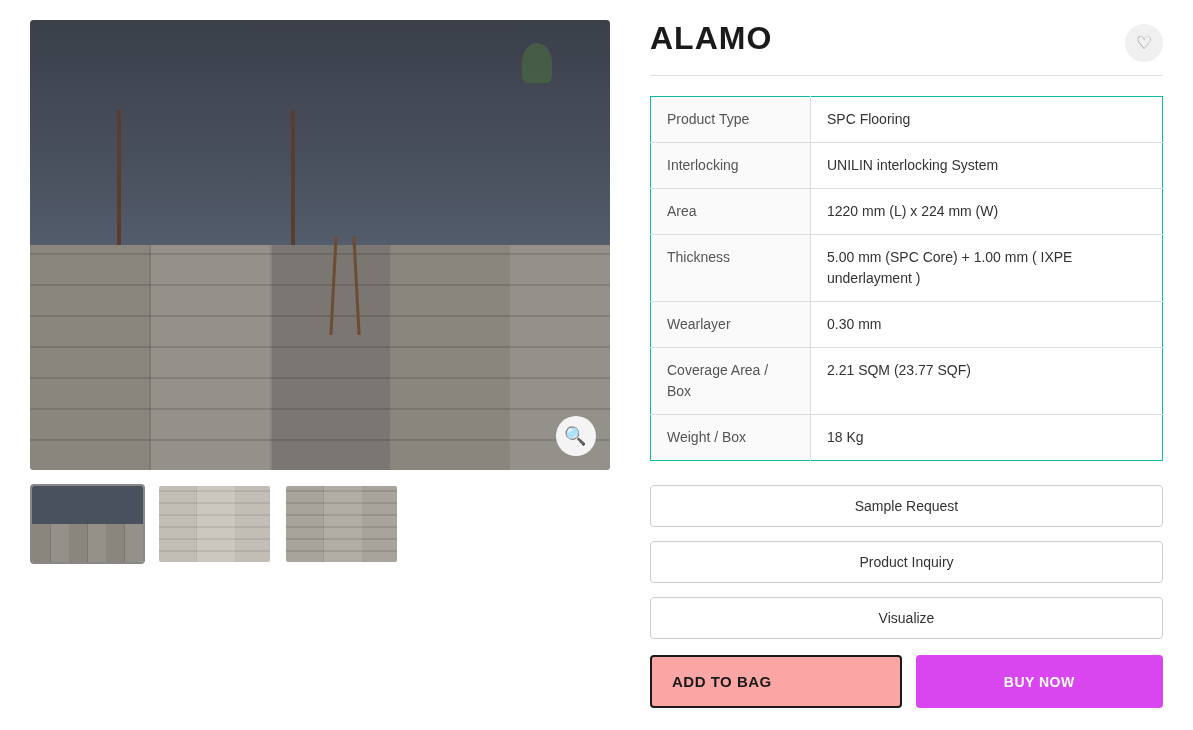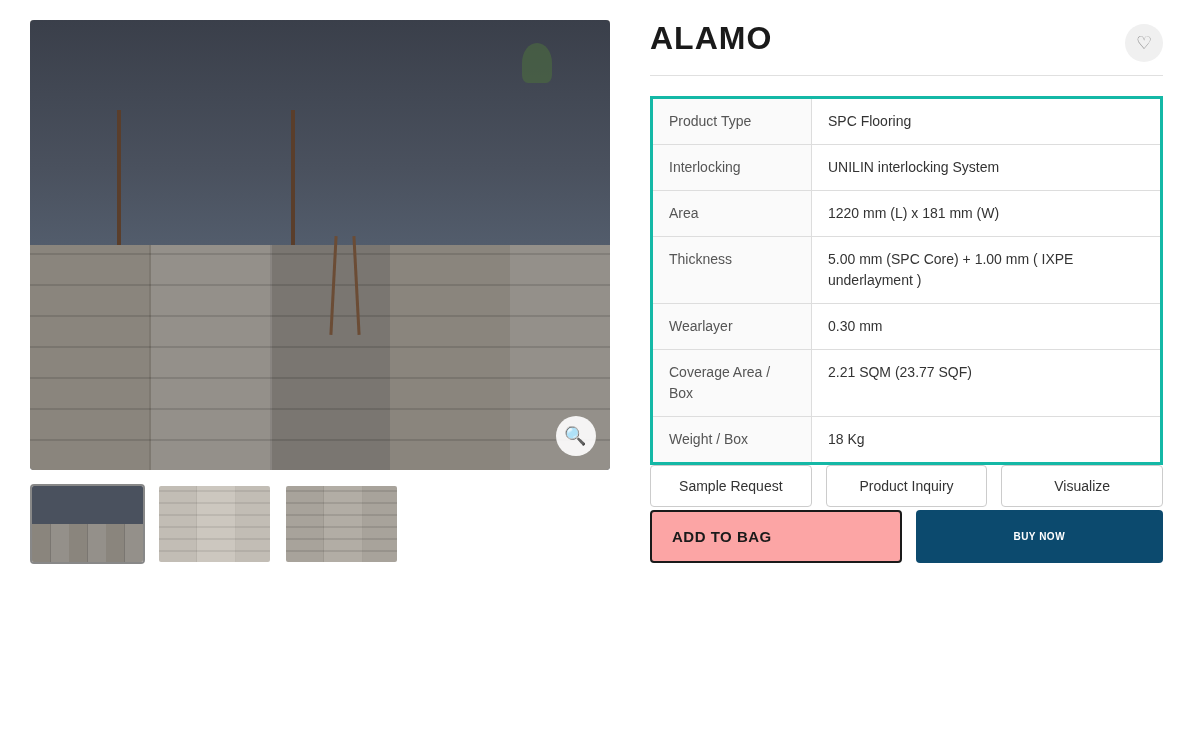--- a/index.html
+++ b/index.html
@@ -97,21 +97,22 @@
       display: flex;
       align-items: center;
       justify-content: center;
       cursor: pointer;
       font-size: 18px;
       color: #888;
     }
     .specs-table {
       width: 100%;
       border-collapse: collapse;
-      border: 3px solid #14b8a6;
+      border: 1px solid #14b8a6;
+      margin-bottom: 24px;
     }
     .specs-table tr {
       border-bottom: 1px solid #ddd;
     }
     .specs-table tr:last-child {
       border-bottom: none;
     }
     .specs-table td {
       padding: 12px 16px;
       font-size: 14px;
@@ -124,23 +125,23 @@
       background: #fafafa;
       border-right: 1px solid #ddd;
       font-weight: 500;
     }
     .specs-table td:last-child {
       color: #333;
       background: #fff;
     }
     .action-row {
       display: flex;
-      flex-direction: row;
+      flex-direction: column;
       gap: 14px;
-      margin-bottom: 3px;
+      margin-bottom: 16px;
     }
     .btn-outline {
       flex: 1;
       padding: 12px 16px;
       border: 1px solid #ccc;
       background: #fff;
       color: #333;
       font-size: 14px;
       border-radius: 4px;
       cursor: pointer;
@@ -161,23 +162,23 @@
       font-weight: 700;
       border-radius: 4px;
       cursor: pointer;
       letter-spacing: 0.5px;
       text-align: left;
     }
     .btn-buy-now {
       flex: 1;
       padding: 16px 20px;
       border: none;
-      background: #0c4a6e;
+      background: #d946ef;
       color: #fff;
-      font-size: 10px;
+      font-size: 14px;
       font-weight: 700;
       border-radius: 4px;
       cursor: pointer;
       letter-spacing: 0.5px;
       text-align: center;
     }
     .title-row {
       position: relative;
       display: flex;
       align-items: flex-start;
@@ -284,21 +285,21 @@
           <tr>
             <td>Product Type</td>
             <td>SPC Flooring</td>
           </tr>
           <tr>
             <td>Interlocking</td>
             <td>UNILIN interlocking System</td>
           </tr>
           <tr>
             <td>Area</td>
-            <td>1220 mm (L) x 181 mm (W)</td>
+            <td>1220 mm (L) x 224 mm (W)</td>
           </tr>
           <tr>
             <td>Thickness</td>
             <td>5.00 mm (SPC Core) + 1.00 mm ( IXPE underlayment )</td>
           </tr>
           <tr>
             <td>Wearlayer</td>
             <td>0.30 mm</td>
           </tr>
           <tr>

